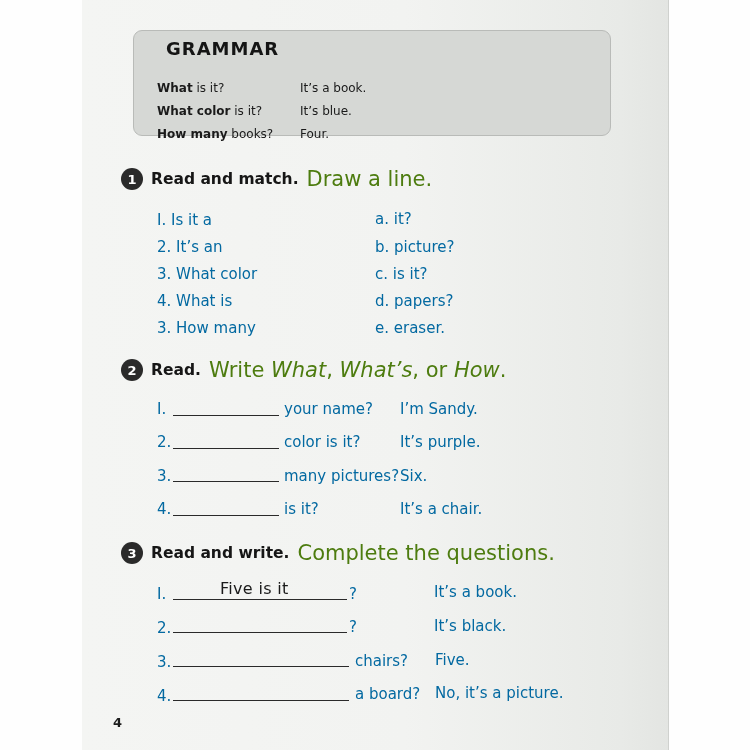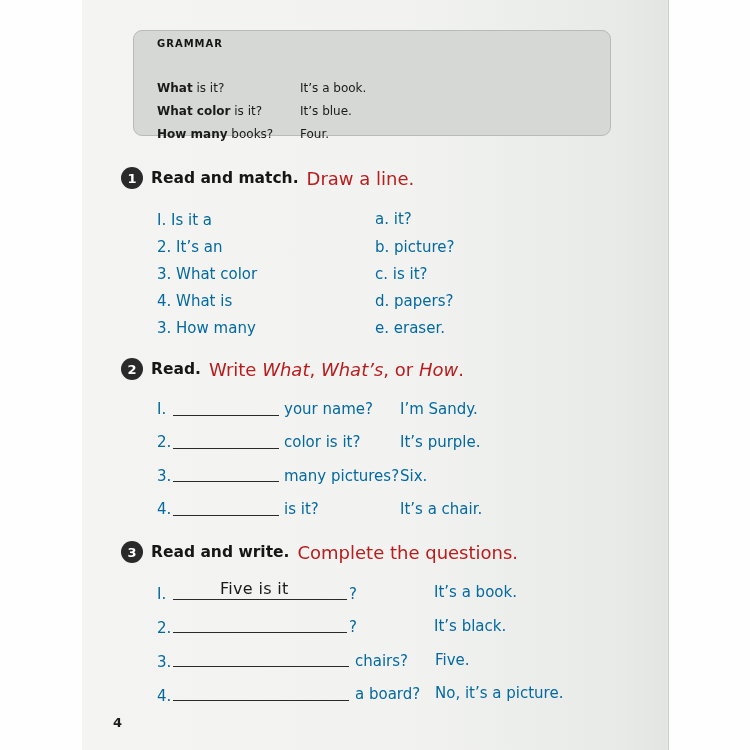--- a/index.html
+++ b/index.html
@@ -13,38 +13,38 @@
       position: absolute; left: 82px; top: 0; width: 586px; height: 750px;
       background: linear-gradient(90deg, #f4f5f3 0%, #f2f3f1 55%, #e8eae7 92%, #e3e5e2 100%);
       box-shadow: 1px 0 0 #cfd1ce;
     }
     .grammar {
       position: absolute; left: 133px; top: 30px; width: 478px; height: 106px;
       background: #d6d8d5; border: 1px solid #b9bbb8; border-radius: 9px;
       box-sizing: border-box;
     }
     .grammar-title {
-      position: absolute; left: 157px; top: 38px;
-      font-size: 10px; font-weight: bold; letter-spacing: 1px; color: #151515;
+      position: absolute; left: 166px; top: 38px;
+      font-size: 18px; font-weight: bold; letter-spacing: 1px; color: #151515;
     }
     .g-row { position: absolute; font-size: 12px; color: #1a1a1a; margin-top: 20px; }
     .g-row b { font-weight: bold; }
     .g-q { left: 157px; }
     .g-a { left: 300px; }
 
     .section-head { position: absolute; left: 121px; display: flex; align-items: center; }
     .badge {
       width: 22px; height: 22px; border-radius: 50%;
       background: #2a2a2a; color: #fff;
       font-size: 13px; font-weight: bold;
       display: flex; align-items: center; justify-content: center;
       margin-right: 8px;
     }
     .sh-bold { font-size: 15.5px; font-weight: bold; color: #161616; margin-right: 8px; }
-    .sh-rest { font-size: 18px; color: #b91c1c; }
+    .sh-rest { font-size: 21px; color: #4d7c0f; }
     .sh-rest i { font-style: italic; }
 
     .t { position: absolute; font-size: 15px; color: #0369a1; white-space: nowrap; }
     .blank { position: absolute; height: 0; border-bottom: 1px solid #2a2a2a; }
     .hand {
       position: absolute; font-family: "DejaVu Sans", sans-serif;
       font-size: 16px; color: #1a1a1a; letter-spacing: 0.3px;
     }
     .pageno { position: absolute; left: 113px; top: 715px; font-size: 13px; font-weight: bold; }
   </style>

